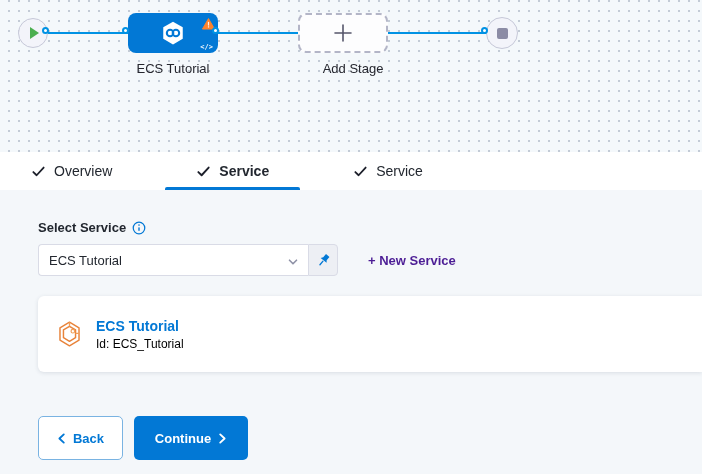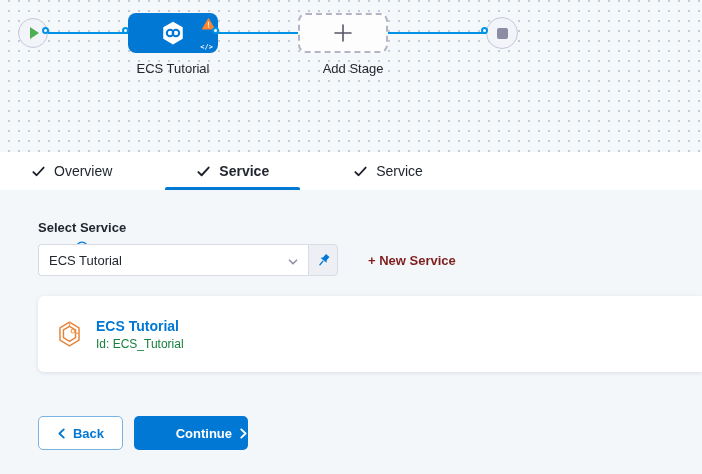--- a/index.html
+++ b/index.html
@@ -76,59 +76,59 @@
   }
 
   
   .content {
     position: absolute; left: 0; top: 190px; width: 702px; height: 284px;
     background: #f4f7fa;
   }
   .field-label-row {
     position: absolute; left: 38px; top: 30px;
     display: flex; align-items: center; gap: 6px;
-    font-size: 13px; font-weight: 700; color: #22272f; flex-direction: column;
+    font-size: 13px; font-weight: 700; color: #22272f;
   }
   .select-row { position: absolute; left: 38px; top: 54px; display: flex; align-items: center; }
   .select-control { display: flex; height: 32px; }
   .select-input-wrap { position: relative; }
   .select-input {
     width: 270px; height: 32px; border: 1px solid #d9dbe6; border-right: none;
     border-radius: 4px 0 0 4px; background: #ffffff; padding: 0 30px 0 10px;
     font-size: 13px; color: #22272f; font-family: inherit; outline: none;
   }
   .select-chevron { position: absolute; right: 9px; top: 10px; pointer-events: none; }
   .pin-button {
     width: 30px; height: 32px; background: #edeff4; border: 1px solid #d9dbe6;
     border-radius: 0 4px 4px 0; display: flex; align-items: center; justify-content: center;
     cursor: pointer;
   }
   .new-service-link {
-    margin-left: 30px; font-size: 13px; font-weight: 700; color: #7f1d1d;
+    margin-left: 30px; font-size: 13px; font-weight: 700; color: #4c1d95;
     text-decoration: none; cursor: pointer;
   }
 
   .service-card {
     position: absolute; left: 38px; right: 0; top: 106px; height: 76px;
     background: #ffffff; border-radius: 6px 0 0 6px;
     box-shadow: 0 1px 4px rgba(60,70,90,.14);
     display: flex; align-items: center; padding-left: 18px; gap: 13px;
     cursor: pointer;
   }
   .card-title { font-size: 14px; font-weight: 700; color: #0278d5; line-height: 18px; }
-  .card-id { font-size: 12px; color: #15803d; line-height: 16px; margin-top: 1px; }
+  .card-id { font-size: 12px; color: #000000; line-height: 16px; margin-top: 1px; }
 
   .footer-row { position: absolute; left: 38px; top: 226px; display: flex; gap: 11px; }
   .btn {
-    height: 34px; border-radius: 5px; font-size: 13px; font-weight: 700;
+    height: 44px; border-radius: 5px; font-size: 13px; font-weight: 700;
     display: flex; align-items: center; justify-content: center; gap: 7px;
     cursor: pointer; font-family: inherit; border: none;
   }
   .btn-back { width: 85px; background: #ffffff; border: 1px solid #79b3e2; color: #0278d5; }
-  .btn-continue { width: 114px; background: #0278d5; color: #ffffff; justify-content: flex-end; }
+  .btn-continue { width: 114px; background: #0278d5; color: #ffffff; }
 </style>
 </head>
 <body>
 
 <div class="canvas">
   <div class="edge-line"></div>
 
   <div class="terminal-node start-node">
     <div class="play-triangle"></div>
   </div>

